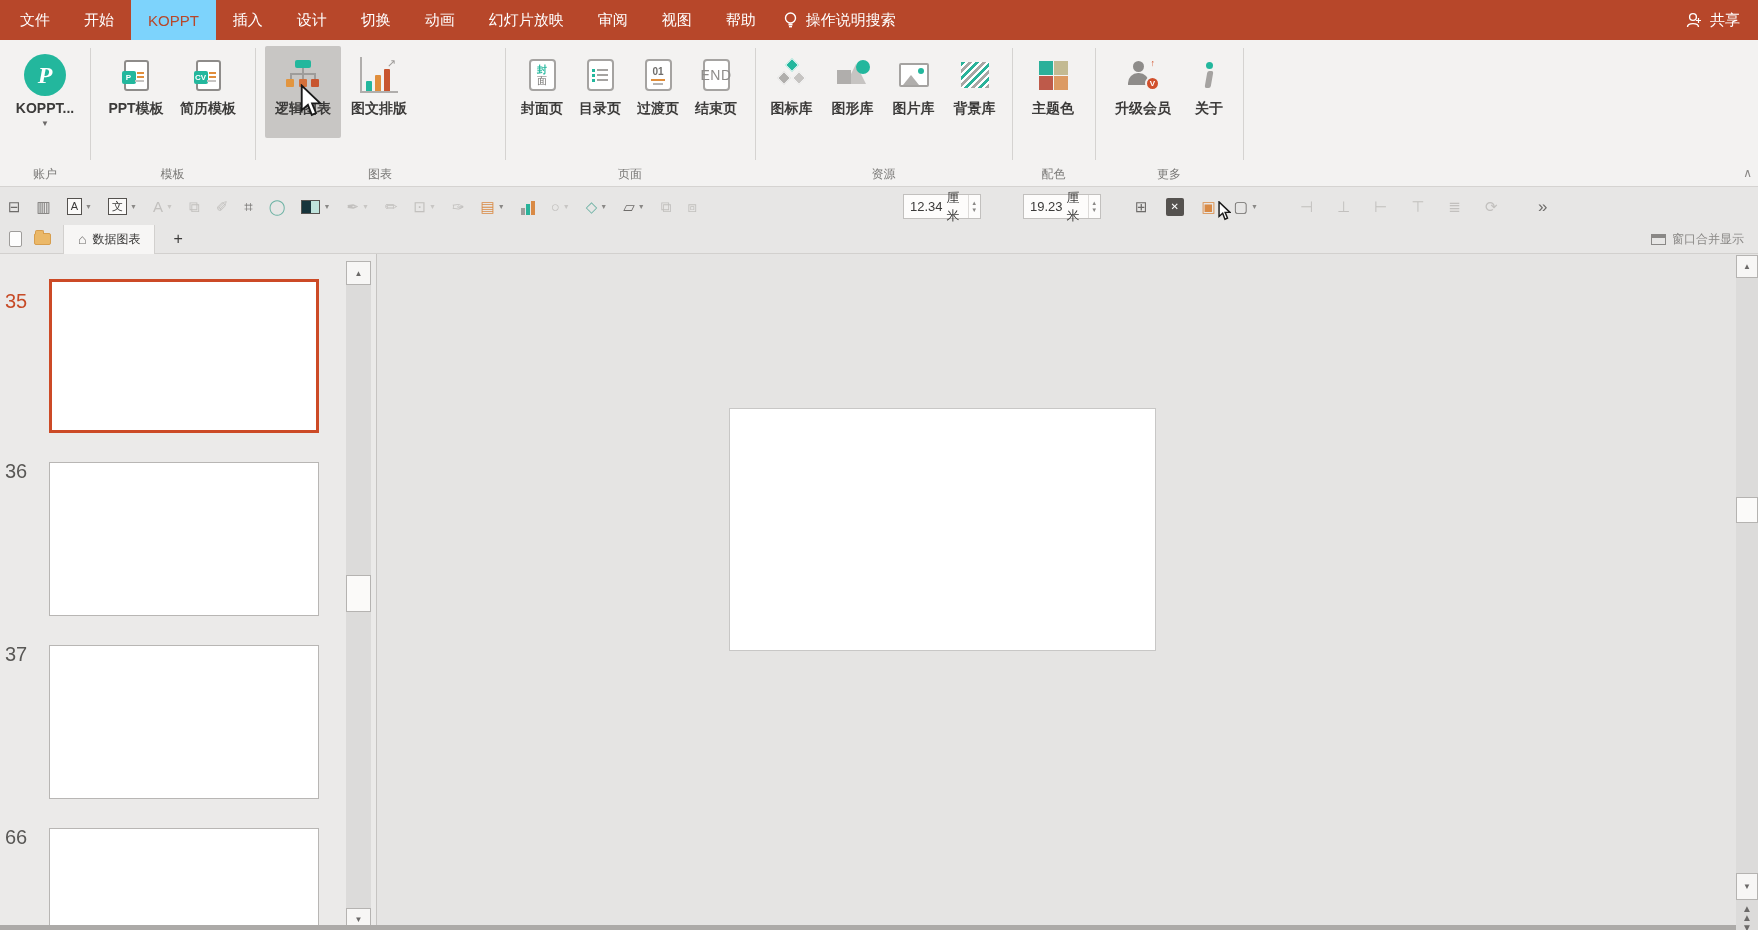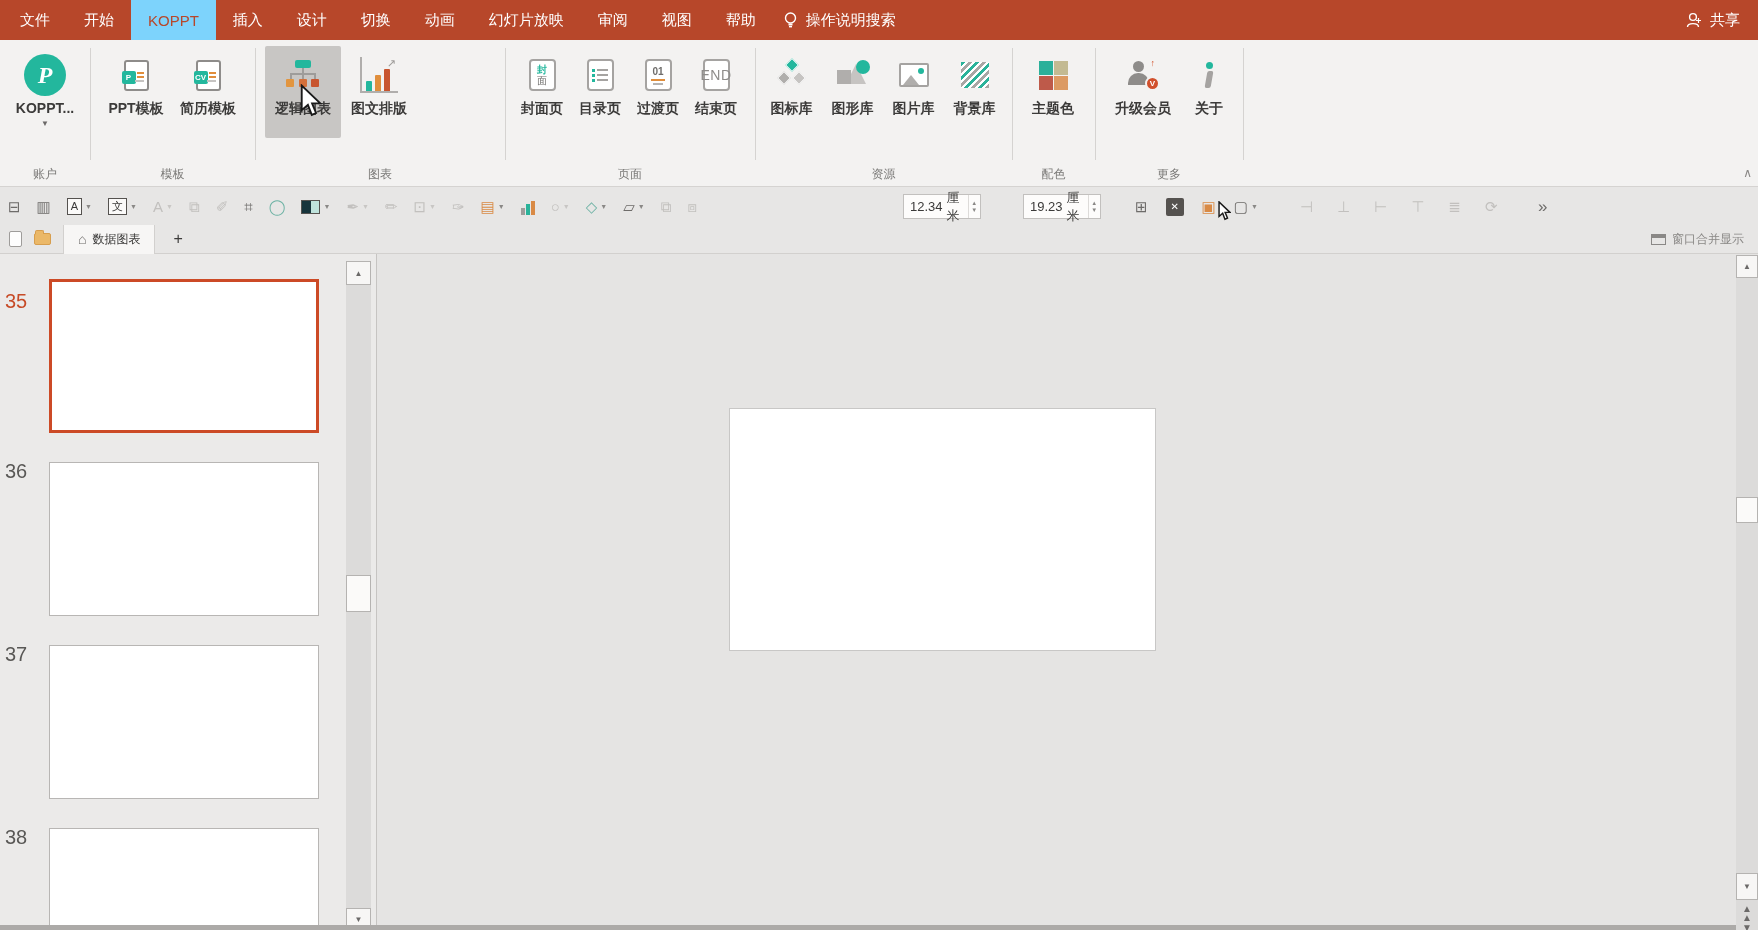--- a/index.html
+++ b/index.html
@@ -571,21 +571,21 @@
   <div id="slidepanel">
     <span class="slide-num sel" style="top:36px">35</span>
     <div class="thumb sel" style="top:25px"></div>
 
     <span class="slide-num" style="top:206px">36</span>
     <div class="thumb" style="top:208px"></div>
 
     <span class="slide-num" style="top:389px">37</span>
     <div class="thumb" style="top:391px"></div>
 
-    <span class="slide-num" style="top:572px">38</span>
+    <span class="slide-num" style="top:572px">66</span>
     <div class="thumb" style="top:574px"></div>
 
     <div class="scroll-col" style="left:346px;top:7px;width:25px;height:669px"></div>
     <div class="scroll-btn" style="left:346px;top:7px;width:25px;height:24px">▲</div>
     <div class="scroll-thumb" style="left:346px;top:321px;width:25px;height:37px"></div>
     <div class="scroll-btn" style="left:346px;top:654px;width:25px;height:22px">▼</div>
   </div>
 
   <div class="vdiv"></div>
 

